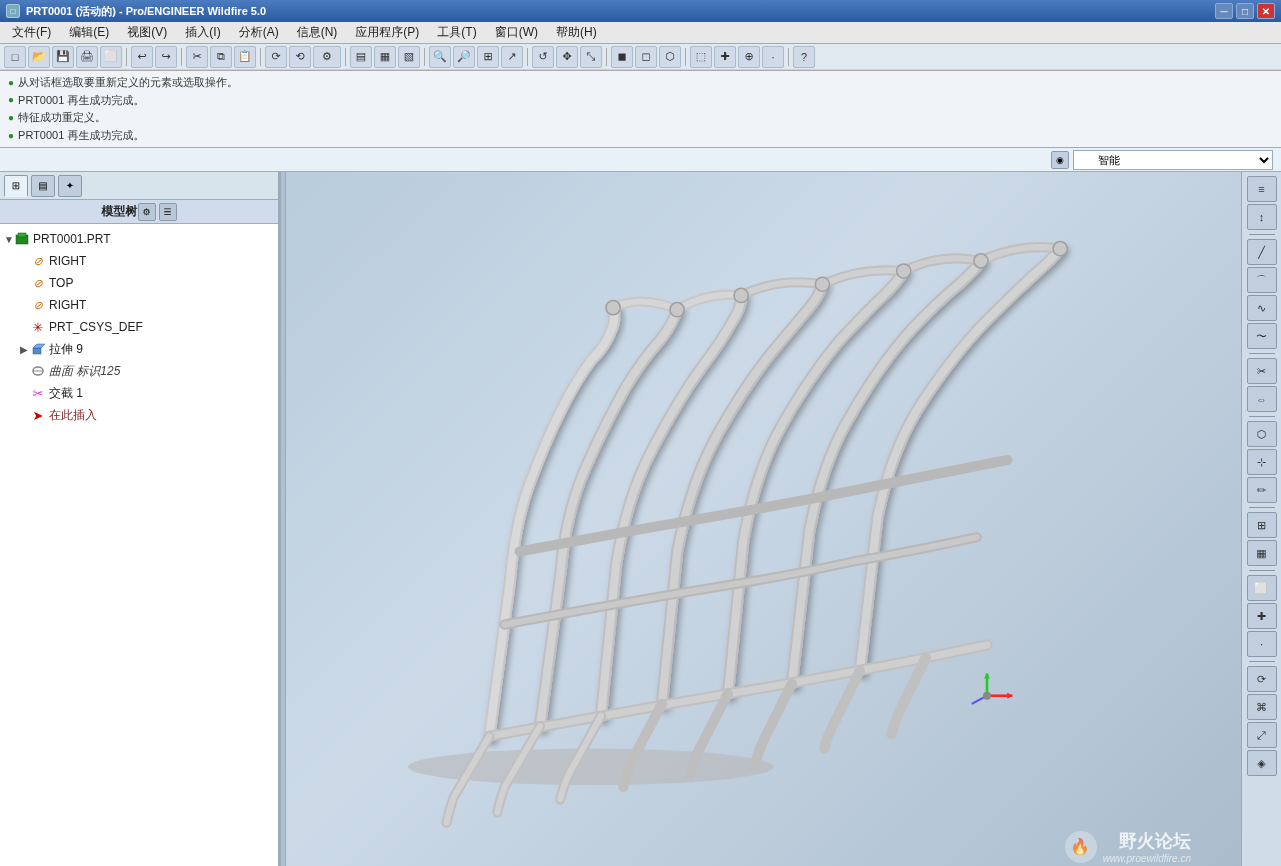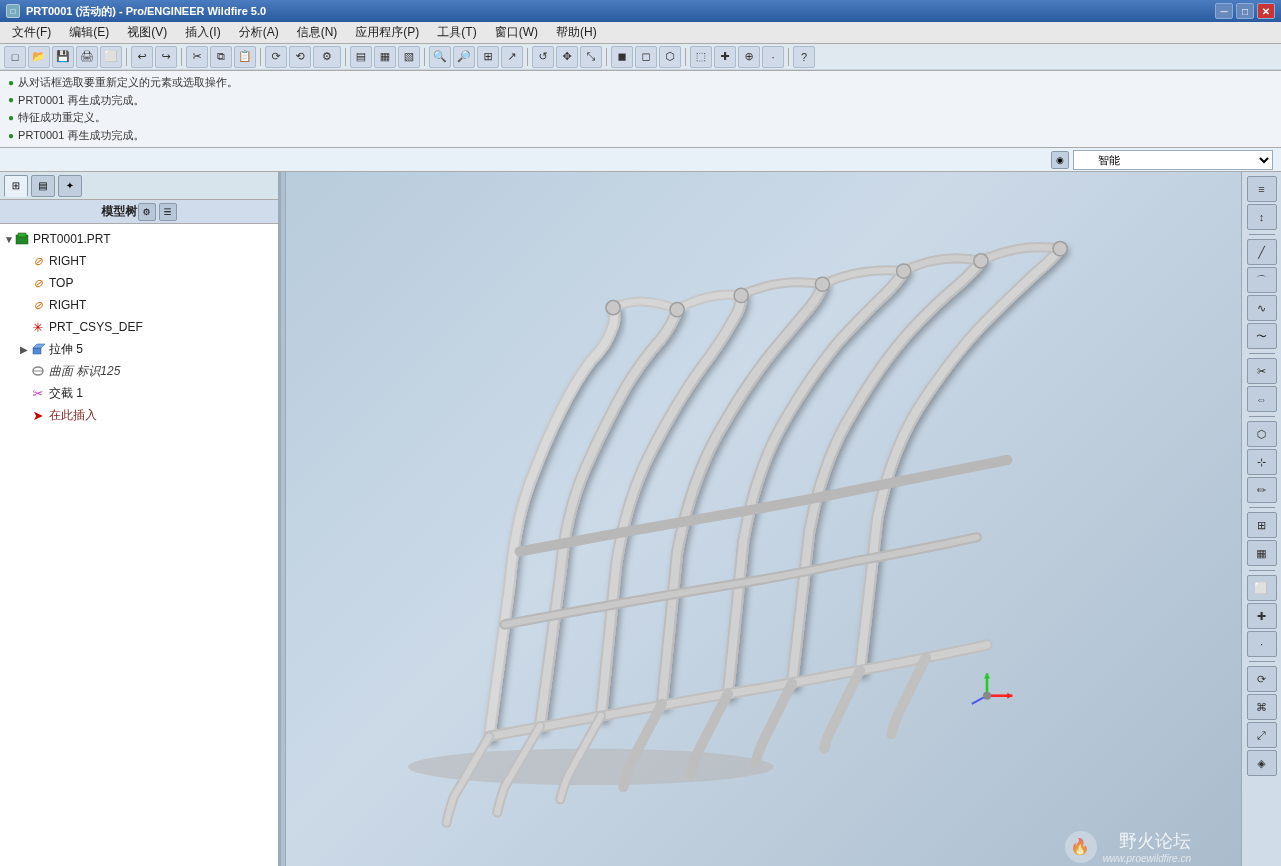--- a/index.html
+++ b/index.html
@@ -104,21 +104,21 @@
       width: 30px; height: 26px; background: #c0cedd; border: 1px solid #8a9aaa; border-radius: 2px;
       display: flex; align-items: center; justify-content: center; font-size: 11px; cursor: pointer; color: #333;
     }
     .rp-sep { width: 26px; height: 1px; background: #8a9aaa; margin: 2px 0; }
 
     
     .drag-handle { width: 6px; background: #b0c0d0; cursor: col-resize; border-left: 1px solid #9aabb8; border-right: 1px solid #9aabb8; }
 
     
     .watermark { position: absolute; bottom: 10px; right: 50px; color: rgba(255,255,255,0.7); font-size: 11px; text-align: right; font-family: sans-serif; }
-    .watermark-logo { font-size: 18px; font-weight: normal; color: rgba(255,255,255,0.8); }
+    .watermark-logo { font-size: 18px; font-weight: bold; color: rgba(255,255,255,0.8); }
   </style>
 </head>
 <body>
 
 <div class="title-bar">
   <div class="title-bar-left">
     <div class="title-bar-icon">□</div>
     <span>PRT0001 (活动的) - Pro/ENGINEER Wildfire 5.0</span>
   </div>
   <div class="title-bar-controls">
@@ -284,21 +284,21 @@
 
       <div class="tree-item">
         <div class="tree-indent"></div>
         <div class="tree-expand">▶</div>
         <div class="tree-icon">
           <svg width="14" height="14" viewBox="0 0 14 14">
             <rect x="2" y="6" width="8" height="6" fill="#5588cc" stroke="#2255aa" stroke-width="0.5"></rect>
             <polygon points="2,6 6,2 14,2 10,6" fill="#7aaae8" stroke="#2255aa" stroke-width="0.5"></polygon>
           </svg>
         </div>
-        <span class="tree-label">拉伸 5</span>
+        <span class="tree-label">拉伸 9</span>
       </div>
 
 
       <div class="tree-item dimmed">
         <div class="tree-indent"></div>
         <div class="tree-expand">&nbsp;</div>
         <div class="tree-icon">
           <svg width="14" height="14" viewBox="0 0 14 14">
             <ellipse cx="7" cy="7" rx="5" ry="4" fill="none" stroke="#888" stroke-width="1.5"></ellipse>
             <line x1="2" y1="7" x2="12" y2="7" stroke="#888" stroke-width="1"></line>

